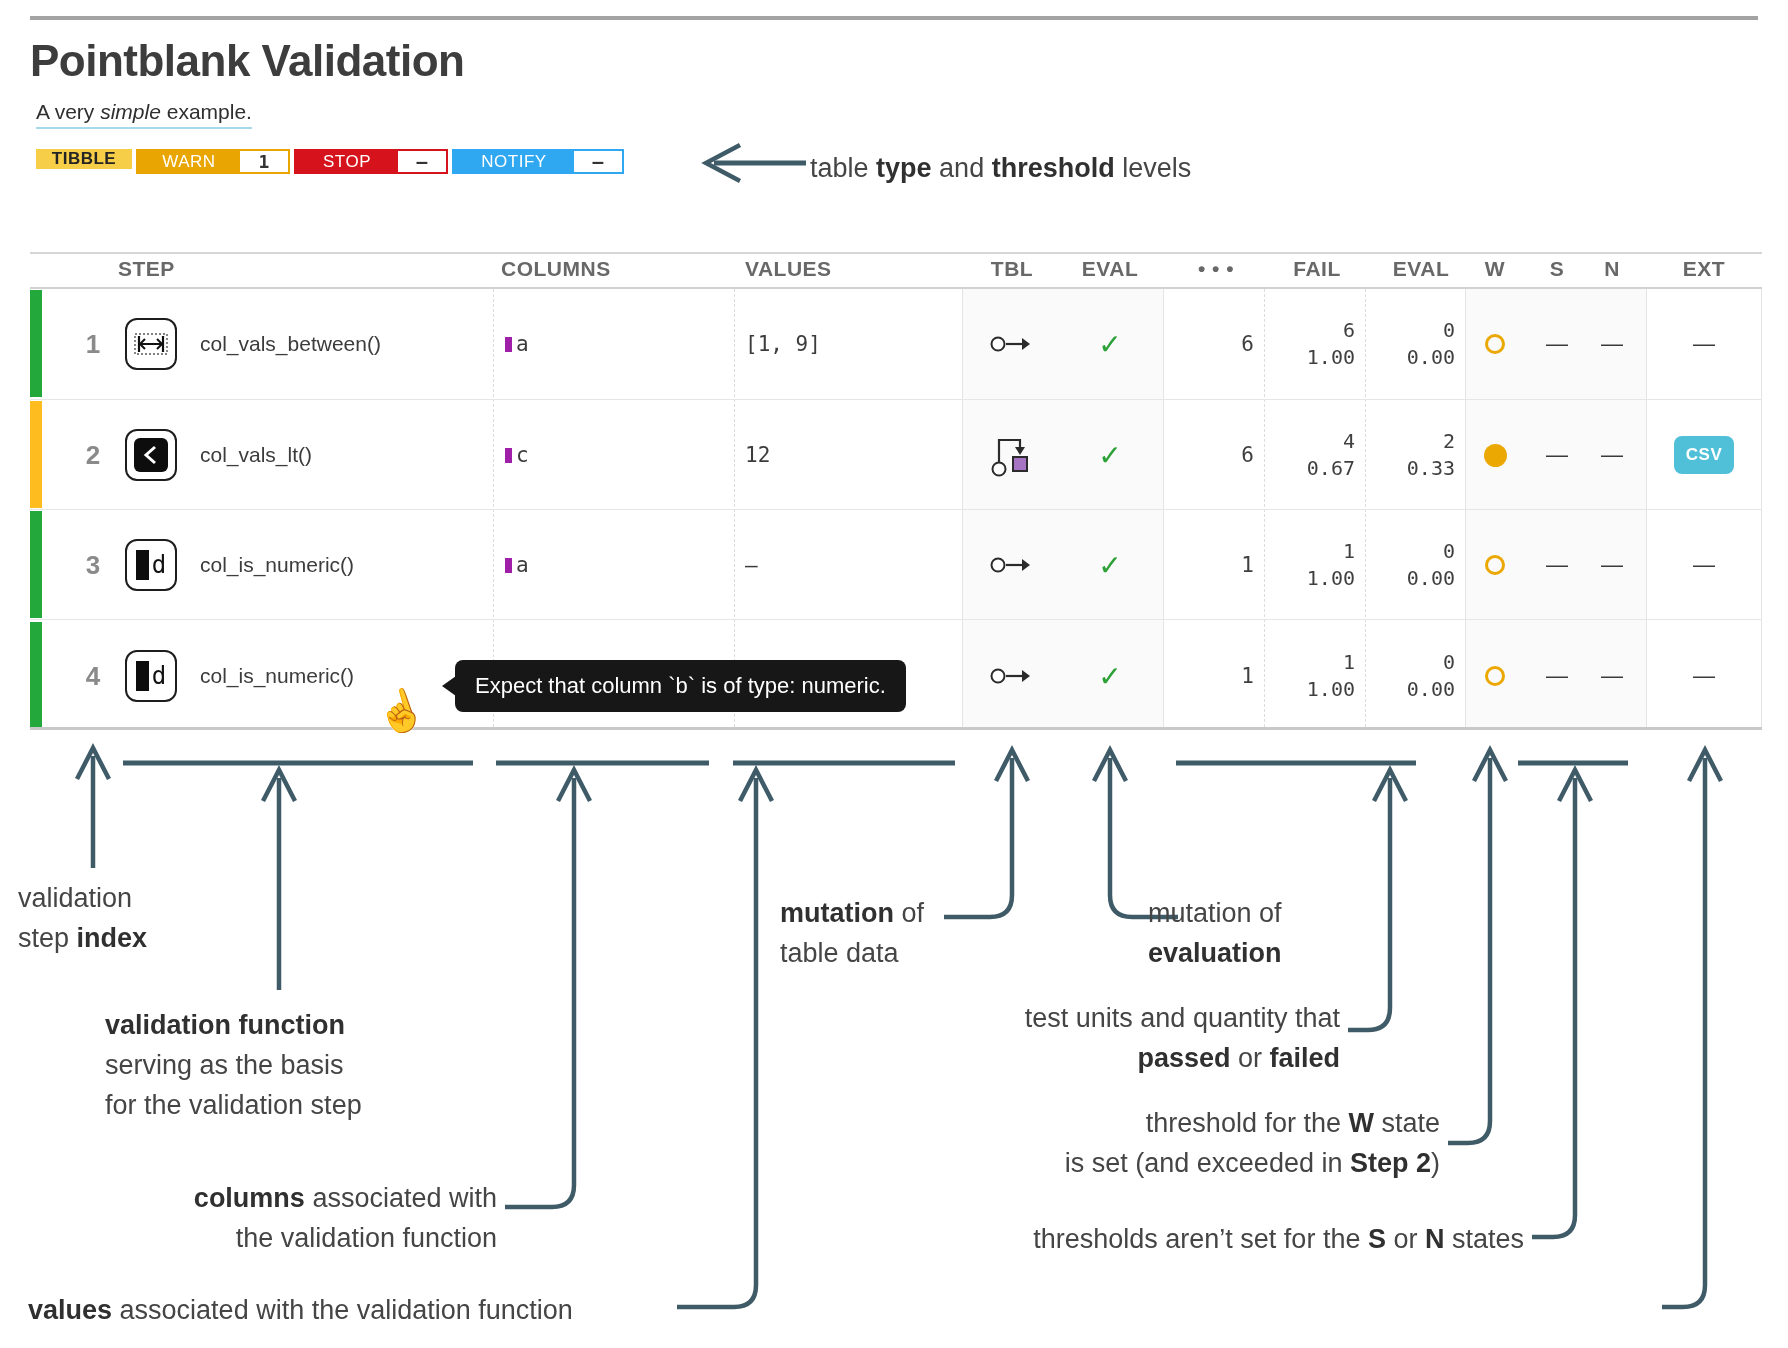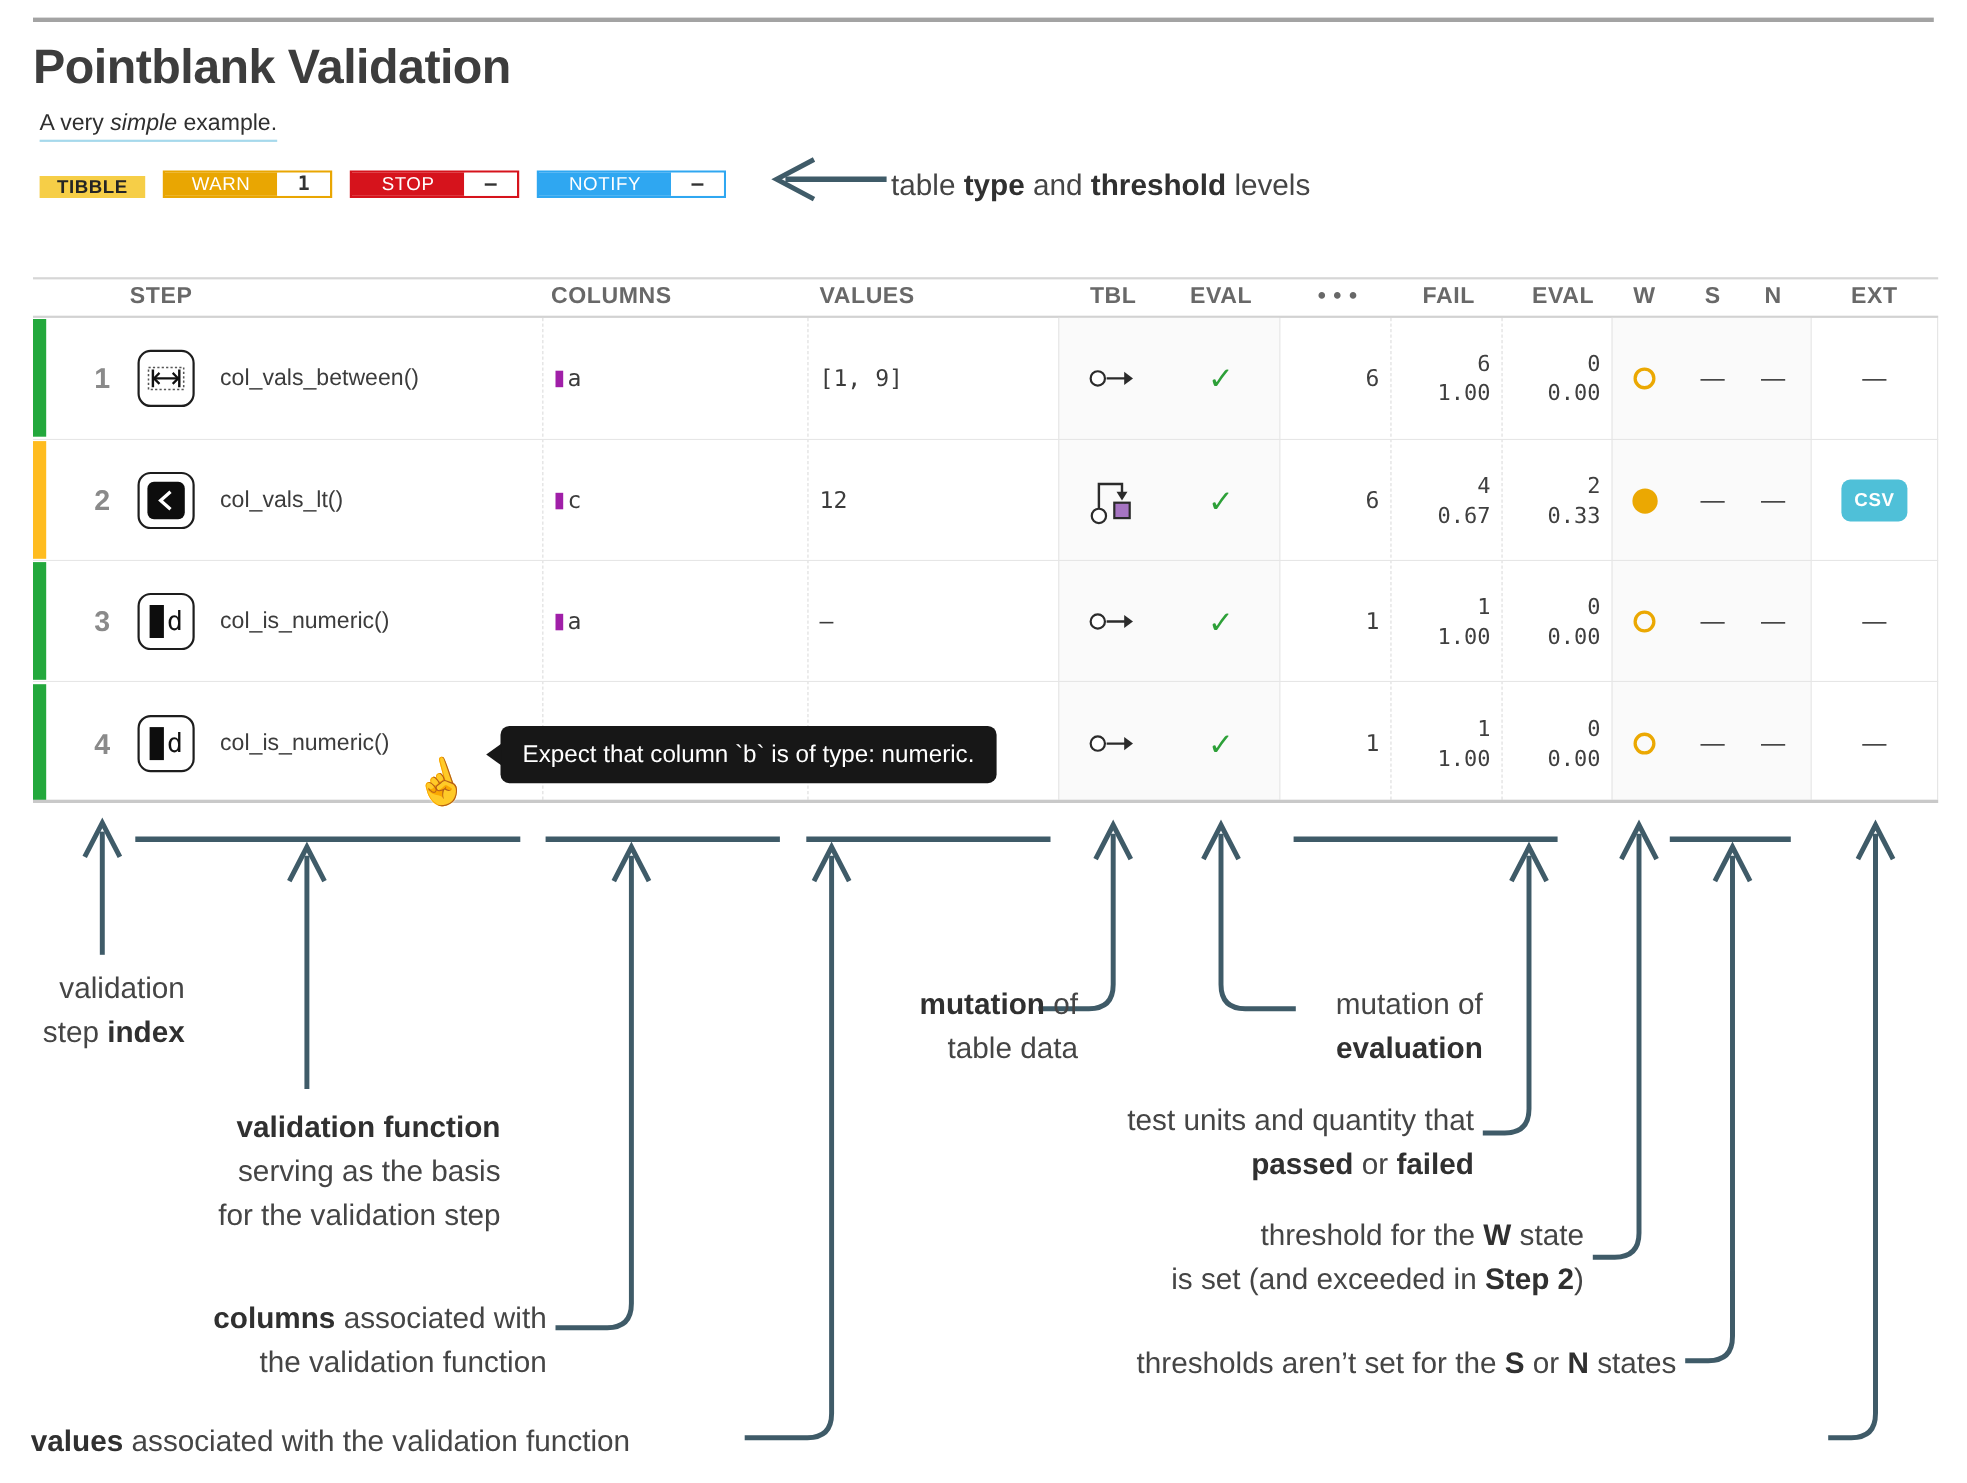--- a/index.html
+++ b/index.html
@@ -11,21 +11,21 @@
   *{box-sizing:border-box;margin:0;padding:0}
   body{background:#fff;font-family:"Liberation Sans",sans-serif;}
   .canvas{position:relative;width:1788px;height:1348px;background:#fff;overflow:hidden}
   .abs{position:absolute}
   
   .toprule{left:30px;top:16px;width:1728px;height:4px;background:#A3A3A3}
   .title{left:30px;top:36px;font-size:44px;font-weight:bold;color:#3d3d3d;letter-spacing:-0.5px}
   .subtitle{left:36px;top:100px;font-size:21px;color:#2f2f2f;border-bottom:2px solid var(--underline);padding-bottom:3px}
   .subtitle .it{font-style:italic}
   
-  .badges{left:36px;top:149px;display:flex;gap:16px;align-items:flex-end;height:31px}
+  .badges{left:36px;top:149px;display:flex;gap:4px;align-items:flex-start;height:31px}
   .badge-solid{background:var(--badge-tibble);color:#242424;font-weight:bold;font-size:17px;
     letter-spacing:0.5px;width:96px;display:flex;align-items:center;justify-content:center}
   .thresh{display:flex;align-items:stretch}
   .thresh .lbl{color:#fff;font-weight:normal;font-size:17px;letter-spacing:0.5px;
     display:flex;align-items:center;justify-content:center}
   .thresh .val{background:#fff;color:#333;font-weight:bold;font-size:18px;width:48px;
     display:flex;align-items:center;justify-content:center;font-family:"DejaVu Sans Mono",monospace}
   .thresh.warn{border:2px solid var(--badge-warn)} .thresh.warn .lbl{background:var(--badge-warn);width:102px}
   .thresh.stop{border:2px solid var(--badge-stop)} .thresh.stop .lbl{background:var(--badge-stop);width:102px}
   .thresh.notify{border:2px solid var(--badge-notify)} .thresh.notify .lbl{background:var(--badge-notify);width:120px}
@@ -75,21 +75,21 @@
   .tooltip{left:455px;top:660px;height:52px;background:#171717;border-radius:8px;color:#fff;
     font-size:22px;display:flex;align-items:center;padding:0 20px;white-space:nowrap;z-index:5}
   .tooltip .notch{position:absolute;left:-13px;top:16px;width:0;height:0;
     border-top:10px solid transparent;border-bottom:10px solid transparent;border-right:14px solid #171717}
   .handcursor{left:376px;top:688px;font-size:40px;color:#1a1a1a;transform:rotate(-18deg);z-index:6;
     text-shadow:0 0 2px #fff}
   
   svg.overlay{position:absolute;left:0;top:0;z-index:2;pointer-events:none}
   .ann{position:absolute;font-size:27px;color:#454545;line-height:40px;white-space:nowrap;z-index:3}
   .ann .b{font-weight:bold;color:#303030}
-  .ann.center{text-align:right} .ann.right{text-align:right}
+  .ann.center{text-align:left} .ann.right{text-align:right}
 </style>
 </head>
 <body>
 
 <div class="canvas">
 
   <div class="abs toprule"></div>
   <h1 class="abs title">Pointblank Validation</h1>
   <div class="abs subtitle"><span>A very </span><span class="it">simple</span><span> example.</span></div>
 

